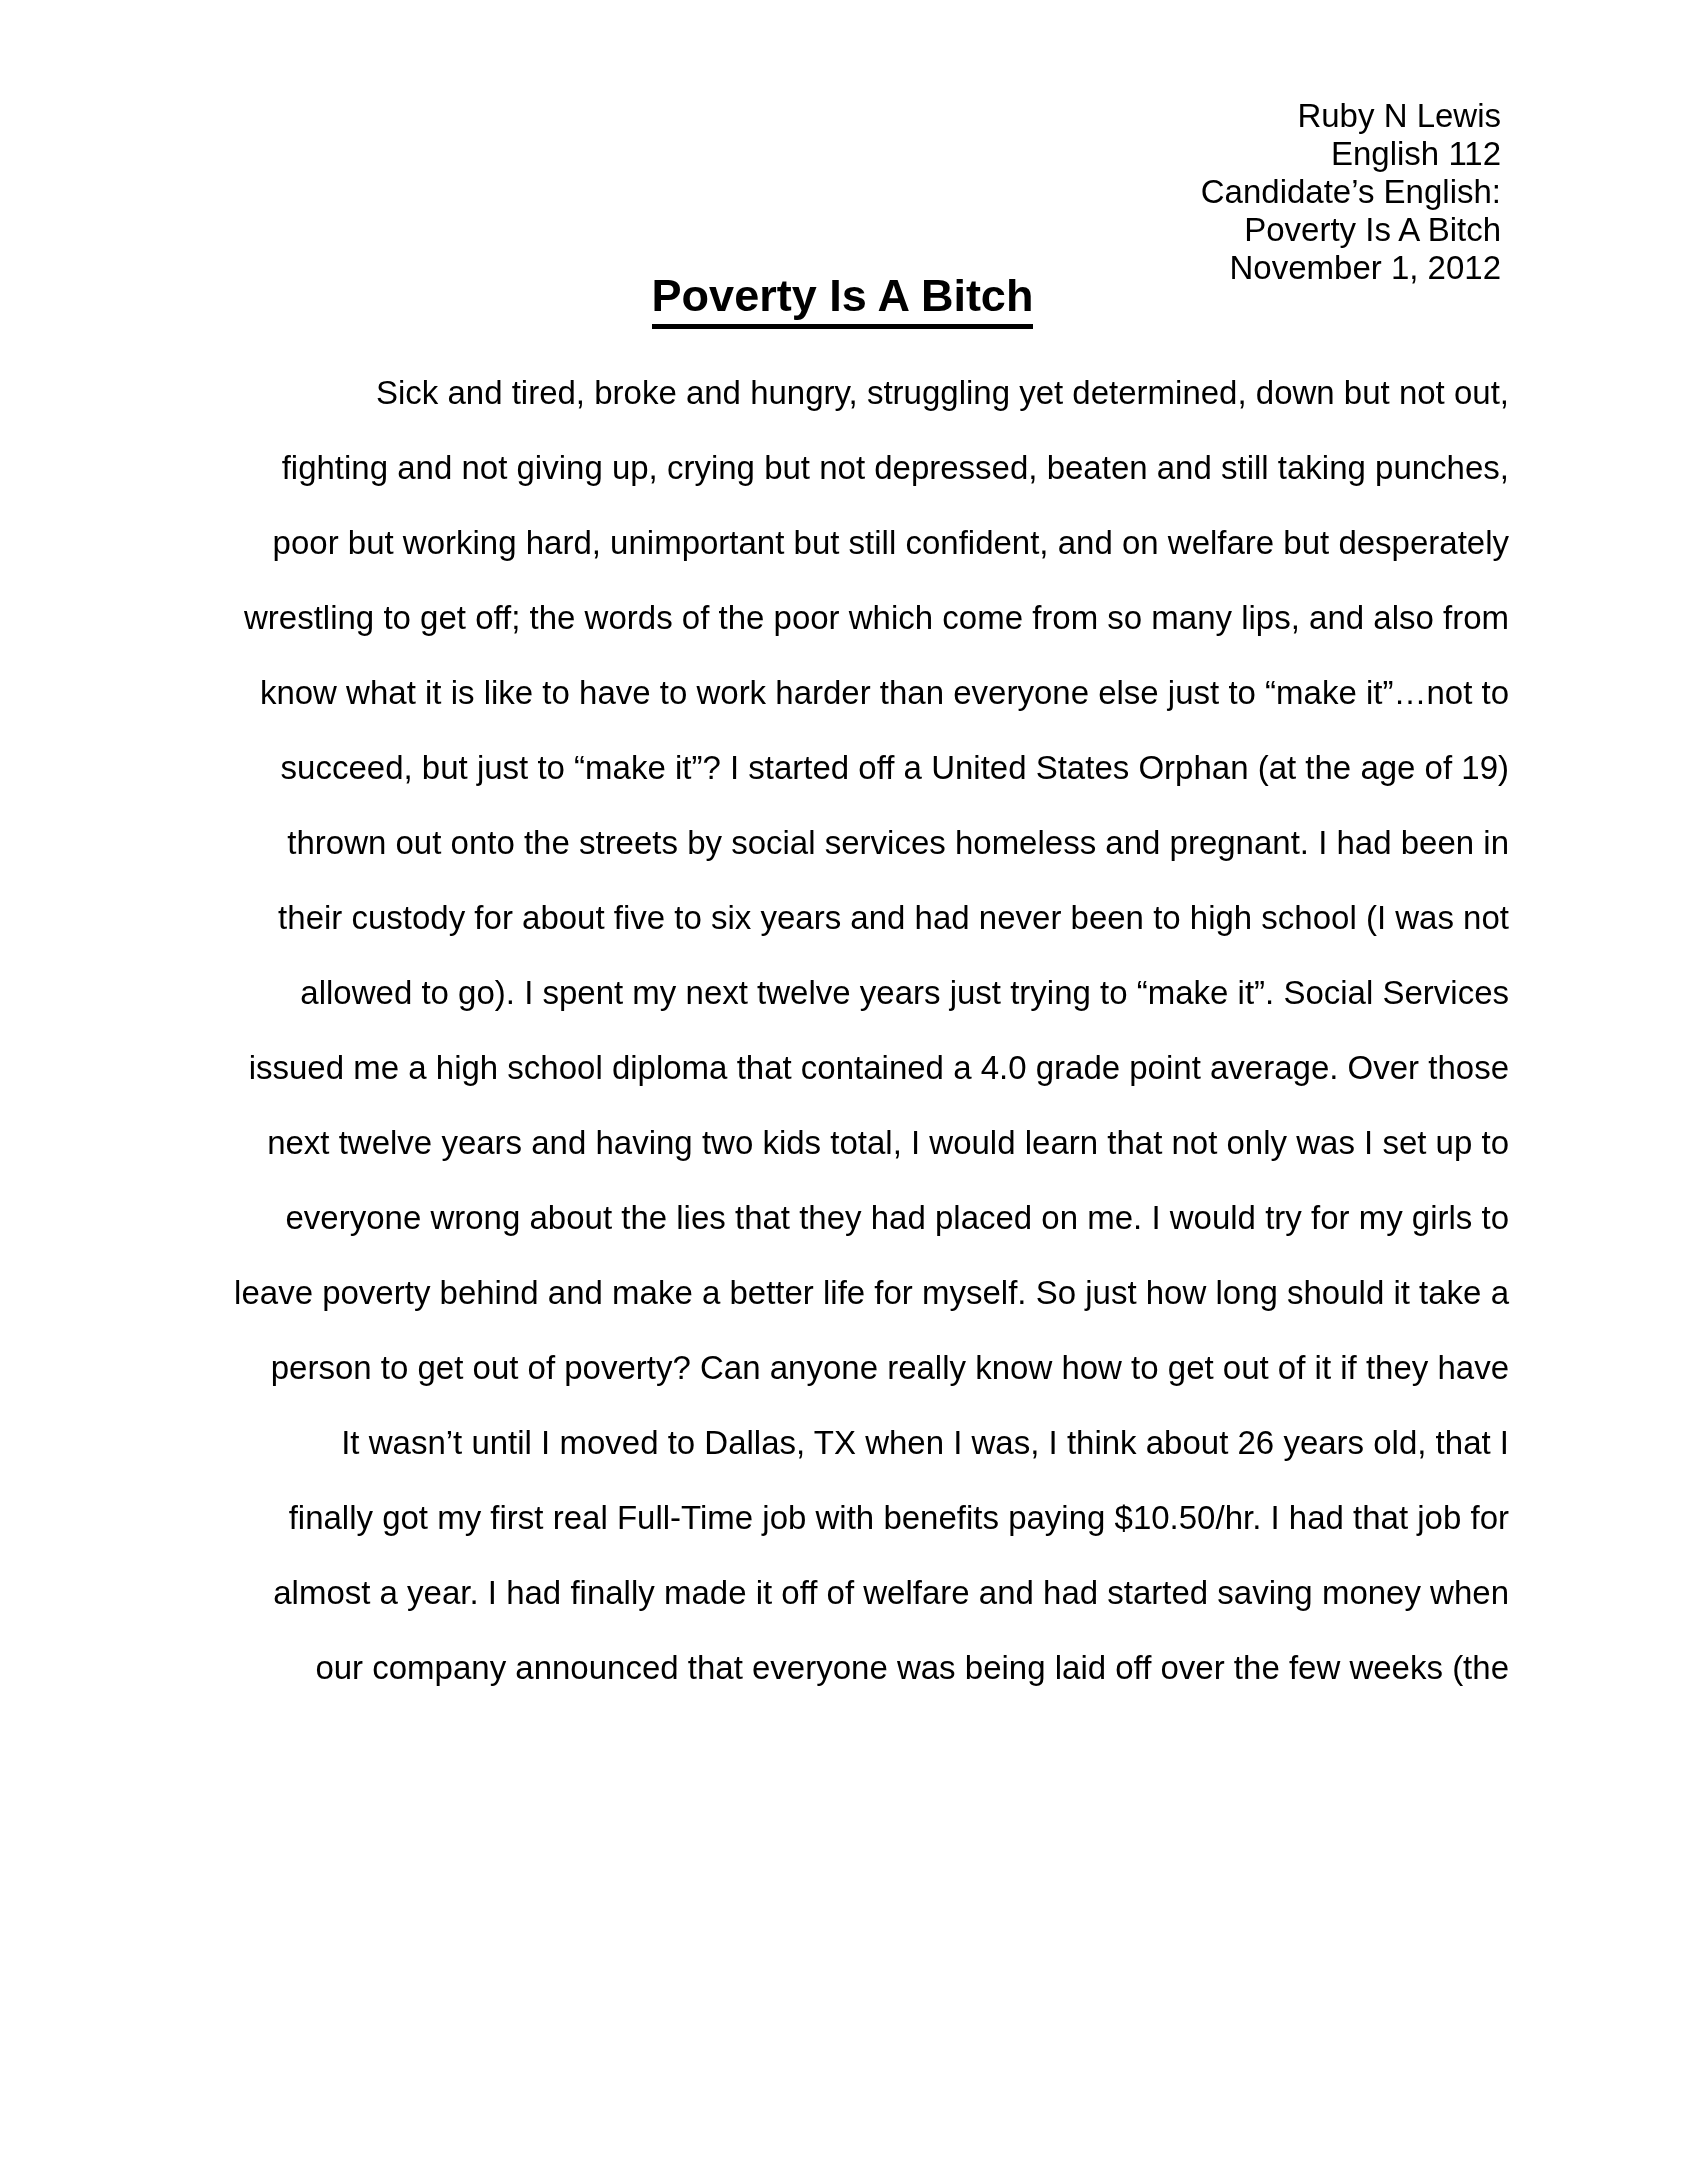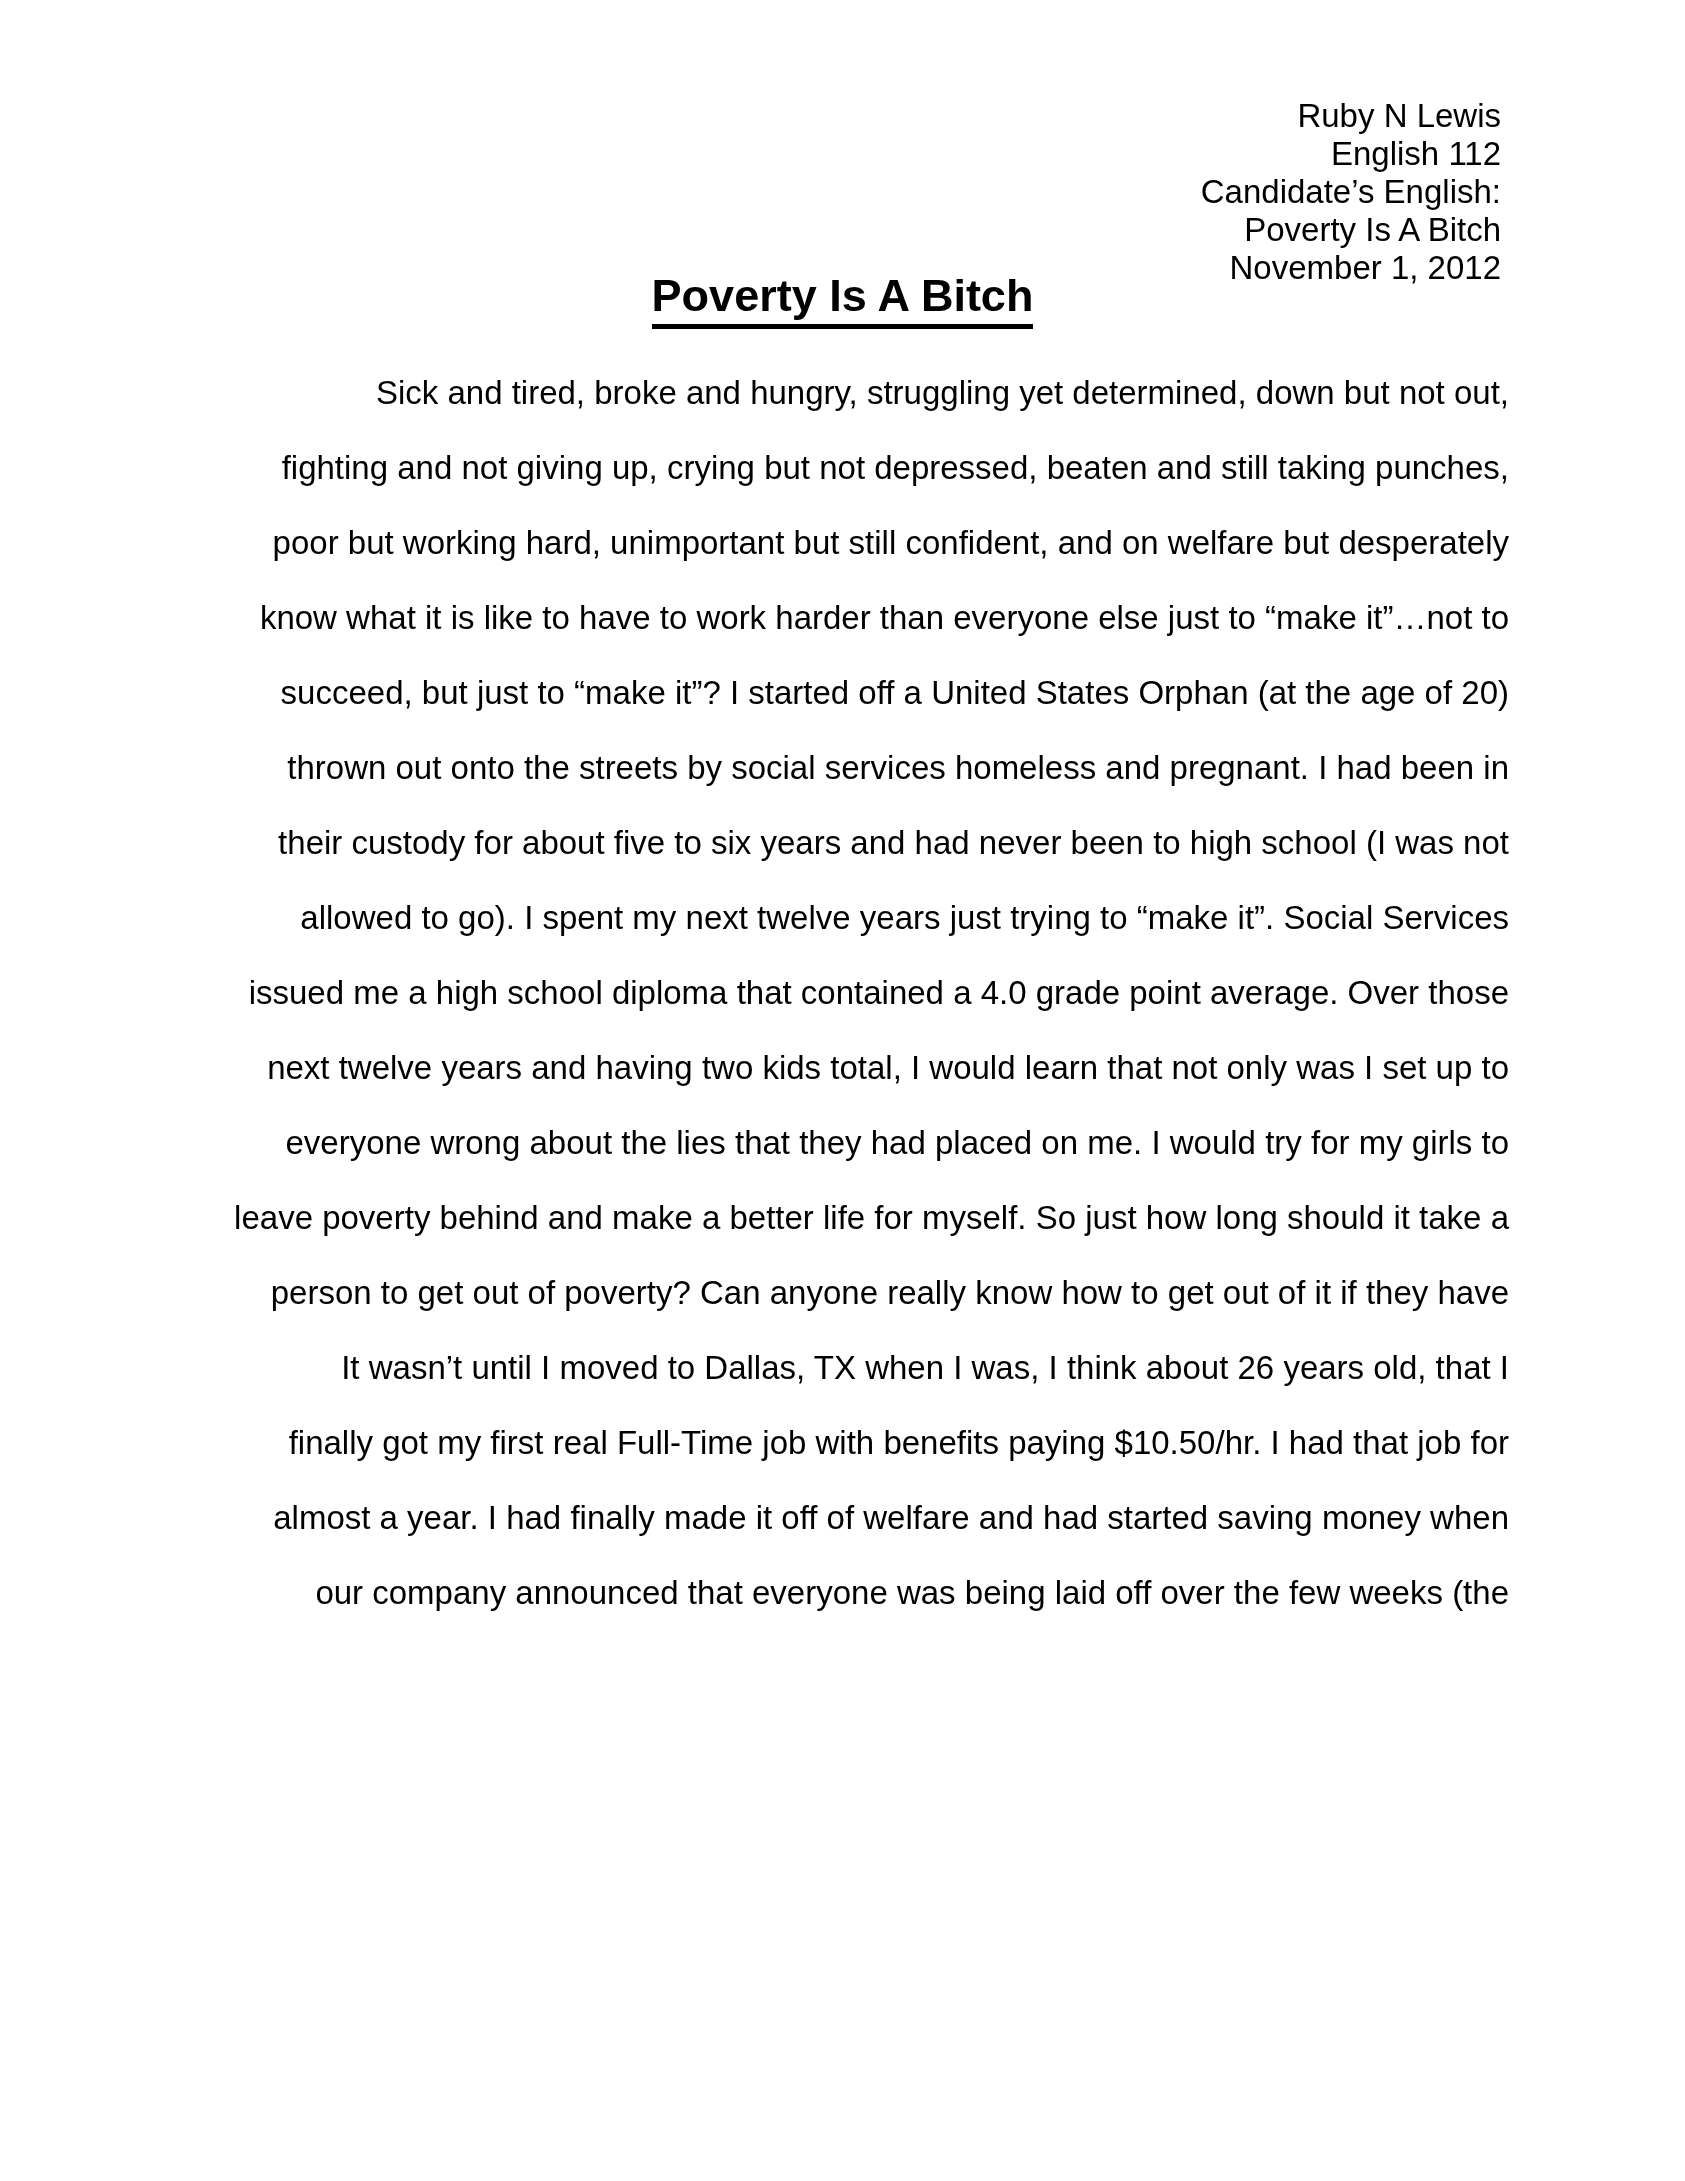--- a/index.html
+++ b/index.html
@@ -58,22 +58,23 @@
 <div class="page" style="background: rgb(255, 255, 255); color: rgb(0, 0, 0);">
   <div class="heading-block"><div class="heading-line">Ruby N Lewis</div><div class="heading-line">English 112</div><div class="heading-line">Candidate’s English:</div><div class="heading-line">Poverty Is A Bitch</div><div class="heading-line">November 1, 2012</div></div>
 
   <h1 class="essay-title"><span class="underline">Poverty Is A Bitch</span></h1>
 
   <div class="essay-body" id="essay-body">
       <div class="paragraph">
         <div class="line indent">Sick and tired, broke and hungry, struggling yet determined, down but not out,</div>
         <div class="line">fighting and not giving up, crying but not depressed, beaten and still taking punches,</div>
         <div class="line">poor but working hard, unimportant but still confident, and on welfare but desperately</div>
+        <div class="line">wrestling to get off; the words of the poor which come from so many lips, and also from</div>
         <div class="line">know what it is like to have to work harder than everyone else just to “make it”…not to</div>
-        <div class="line">succeed, but just to “make it”? I started off a United States Orphan (at the age of 20)</div>
+        <div class="line">succeed, but just to “make it”? I started off a United States Orphan (at the age of 19)</div>
         <div class="line">thrown out onto the streets by social services homeless and pregnant. I had been in</div>
         <div class="line">their custody for about five to six years and had never been to high school (I was not</div>
         <div class="line">allowed to go). I spent my next twelve years just trying to “make it”. Social Services</div>
         <div class="line">issued me a high school diploma that contained a 4.0 grade point average. Over those</div>
         <div class="line">next twelve years and having two kids total, I would learn that not only was I set up to</div>
         <div class="line">everyone wrong about the lies that they had placed on me. I would try for my girls to</div>
         <div class="line">leave poverty behind and make a better life for myself. So just how long should it take a</div>
         <div class="line">person to get out of poverty? Can anyone really know how to get out of it if they have</div>
       </div>
       <div class="paragraph">

